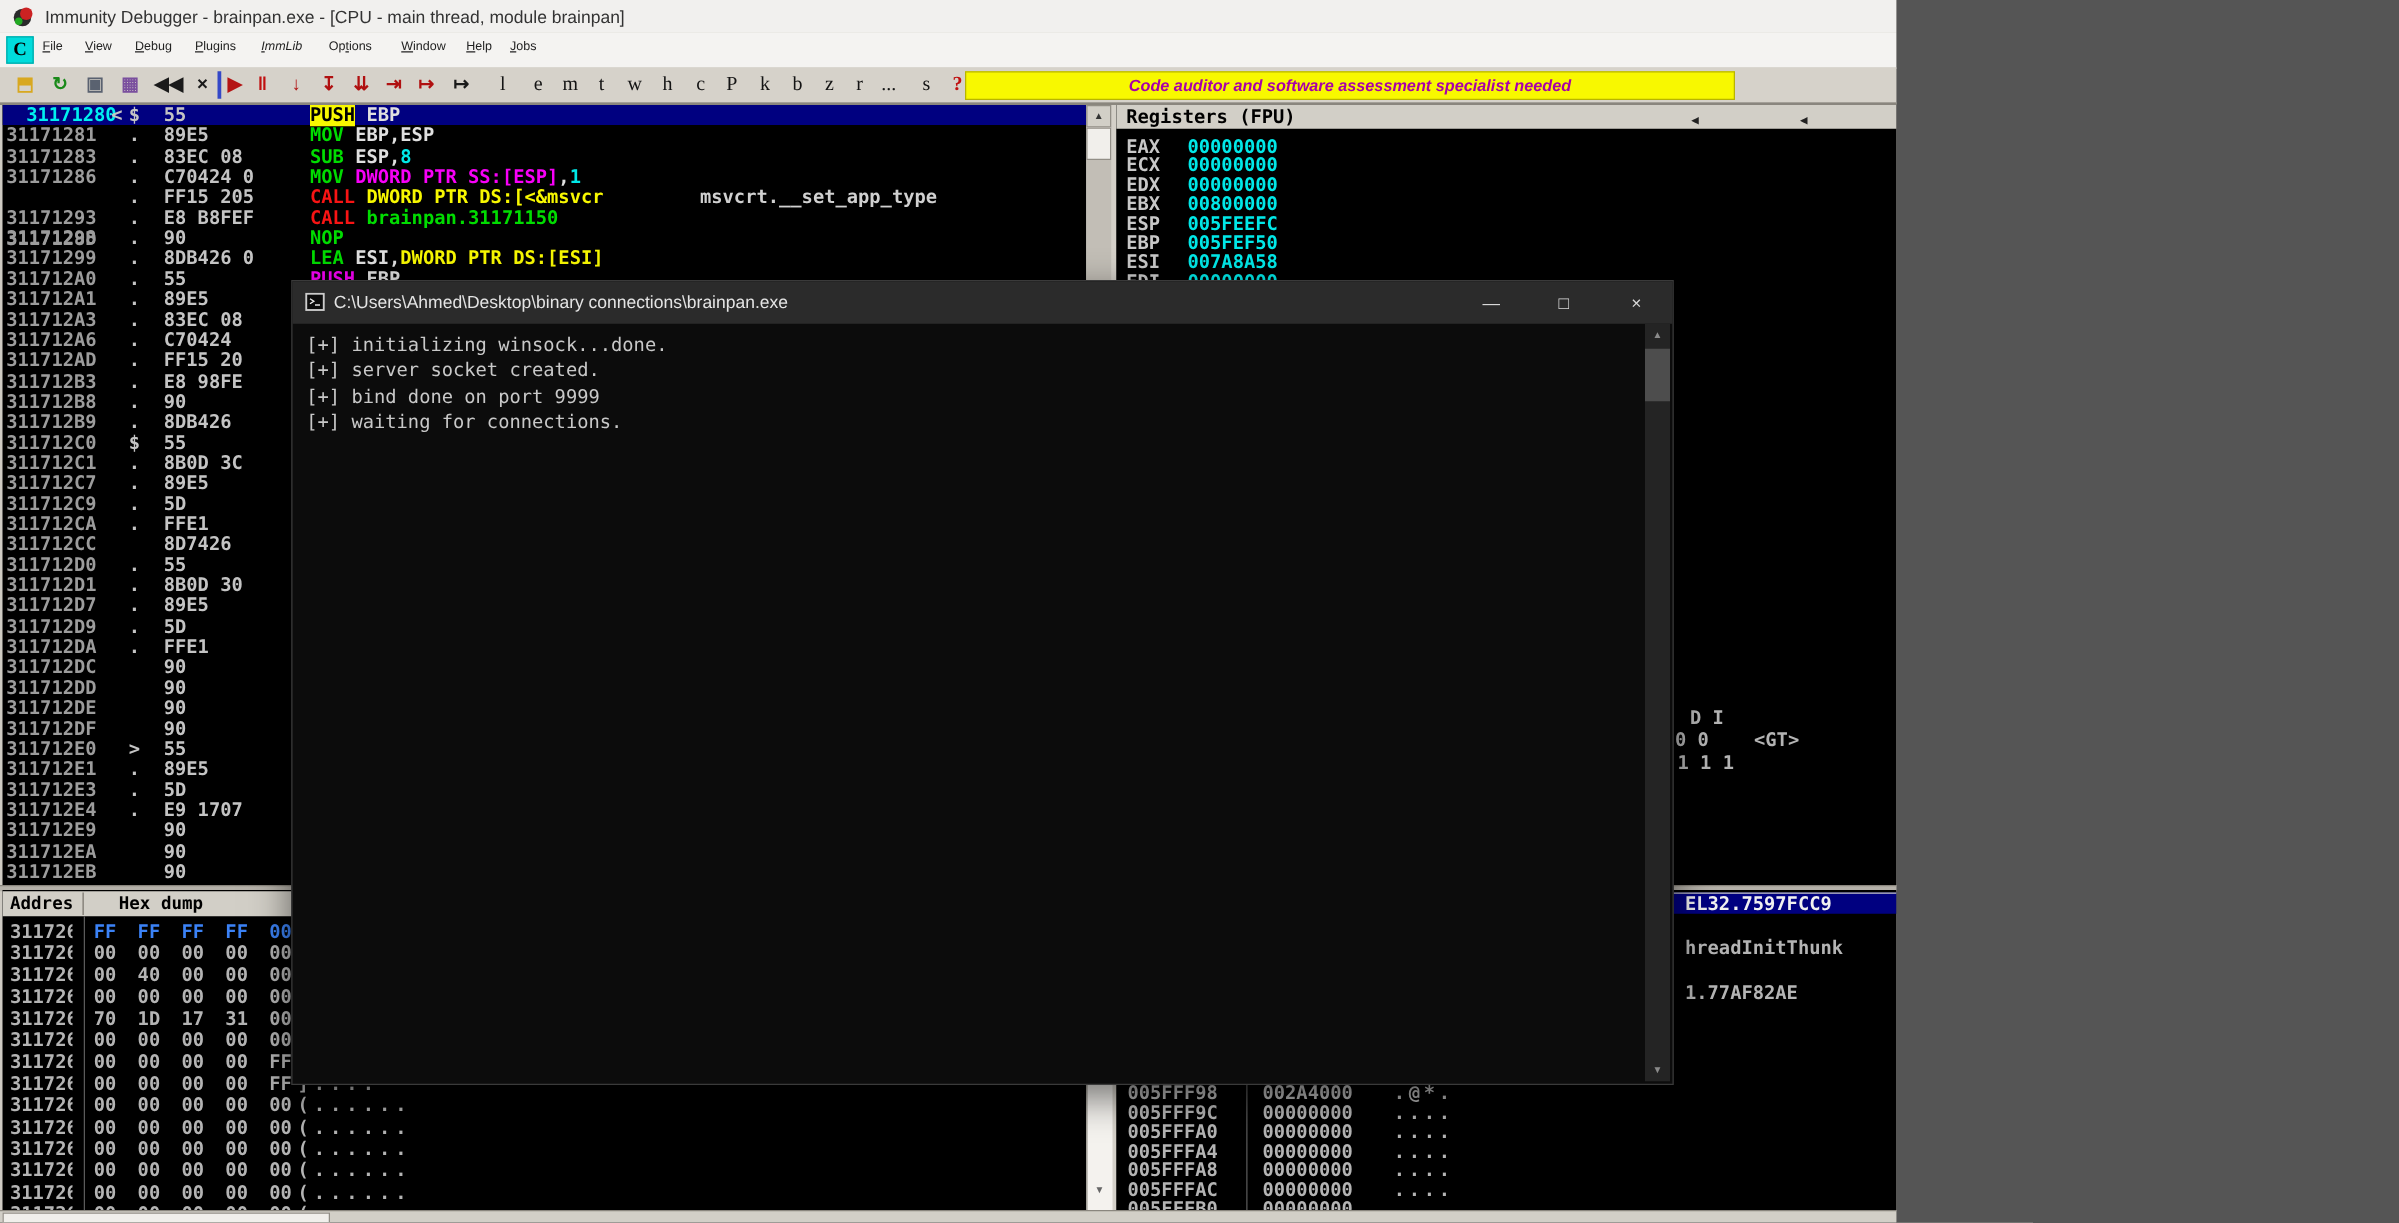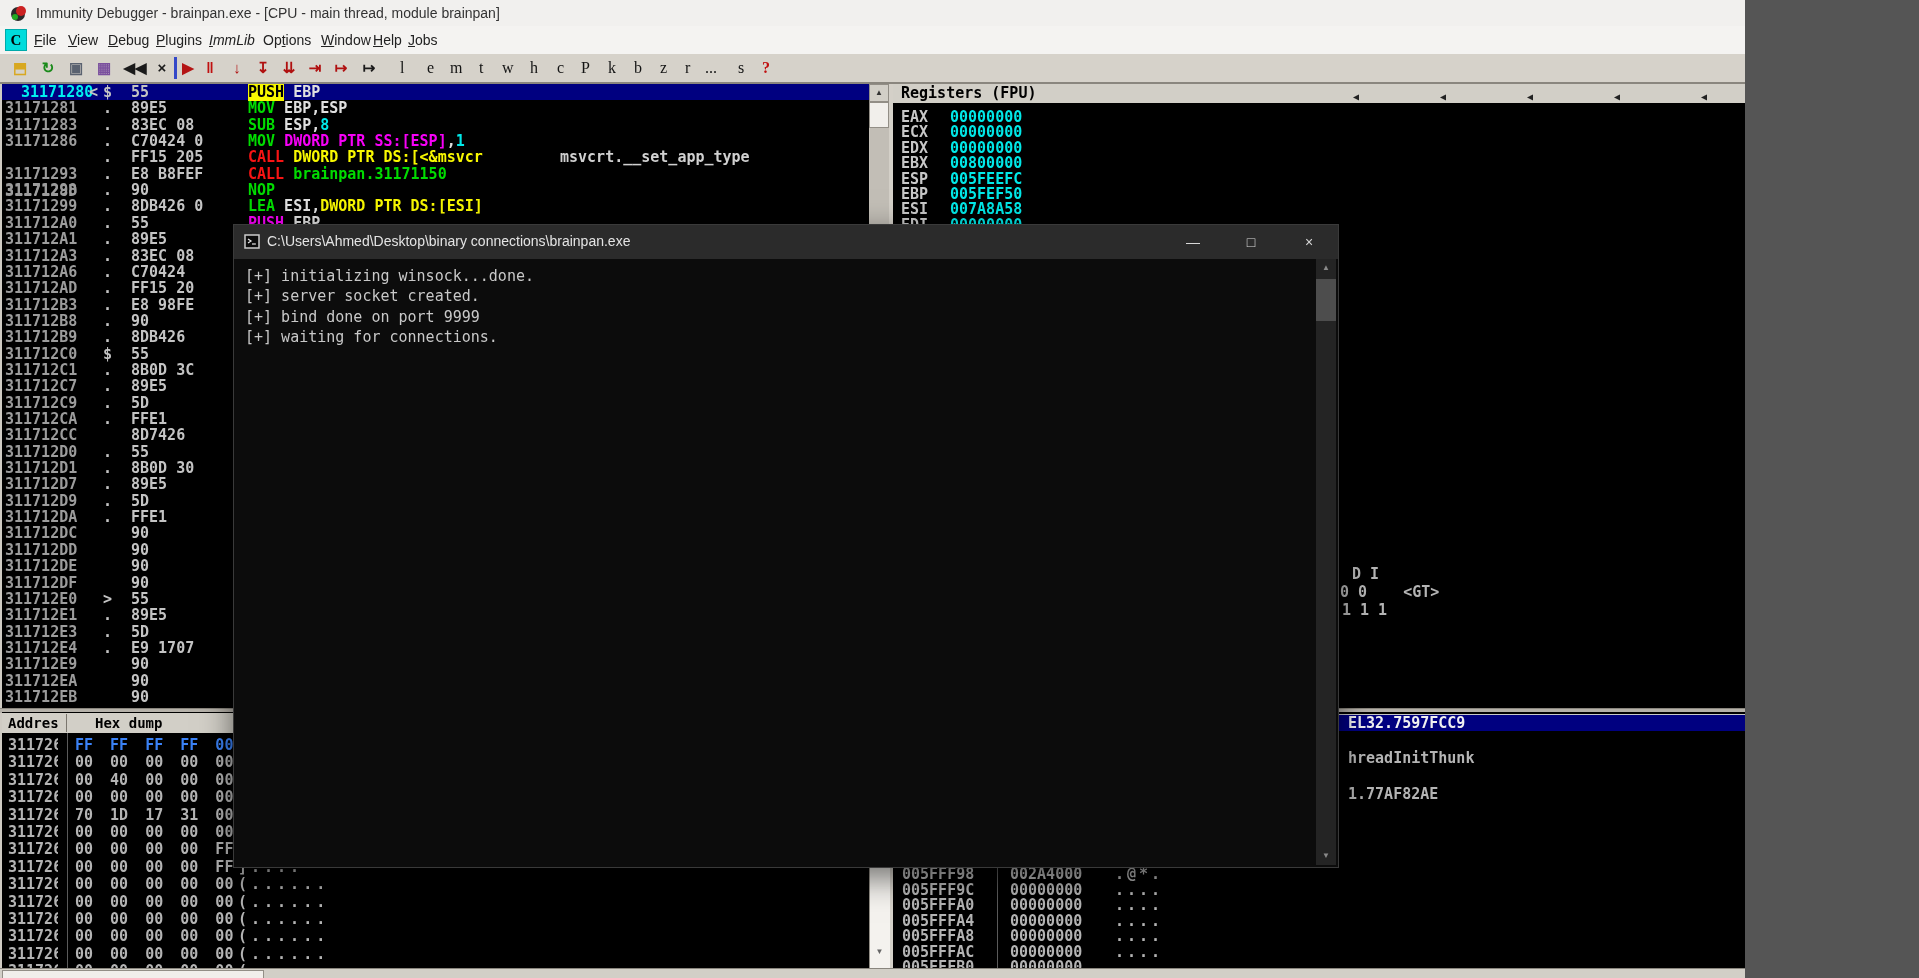--- a/index.html
+++ b/index.html
@@ -1,25 +1,25 @@
 <!DOCTYPE html>
 <html><head>
 <meta charset="utf-8">
 <style>
   html,body{margin:0;padding:0;background:#555;}
-  .screen{position:relative;width:1745px;height:978px;background:#d4d0c8;overflow:hidden;
+  .screen{position:relative;width:1517px;height:978px;background:#d4d0c8;overflow:hidden;
           font-family:"Liberation Sans",sans-serif;}
   .abs{position:absolute;}
   .mono{font-family:"DejaVu Sans Mono",monospace;font-weight:bold;font-size:15px;}
   
   .titlebar{left:0;top:0;width:1919px;height:26px;background:#f1f0ee;}
   .titlebar .ttext{left:36px;top:5px;font-size:14px;color:#333;}
   .winbtn{top:1px;width:46px;height:23px;text-align:center;line-height:23px;color:#555;font-size:15px;}
   .menubar{left:0;top:26px;width:1919px;height:28px;background:#f4f3f1;border-bottom:1px solid #c9c5bd;}
-  .menu-item{position:absolute;top:4px;font-size:14px;color:#222;padding:2px 6px;}
+  .menu-item{position:absolute;top:4px;font-size:10px;color:#222;padding:2px 6px;}
   .menu-item u{text-decoration:underline;}
   .appc{left:5px;top:3px;width:20px;height:20px;background:#00dcdc;color:#000;text-align:center;
         font:bold 15px "Liberation Serif",serif;line-height:20px;border:1px solid #0aa;}
   .mdibtn{top:3px;width:19px;height:20px;background:#e9e7e3;border:1px solid #b3afa7;
           text-align:center;line-height:18px;font-size:11px;color:#333;}
   .toolbar{left:0;top:54px;width:1919px;height:28px;background:#d6d2ca;border-bottom:1px solid #a8a49c;}
   .tbi{position:absolute;top:3px;height:22px;line-height:22px;font-size:15px;font-weight:bold;text-align:center;}
   .tbl{position:absolute;top:2px;height:24px;line-height:24px;font-family:"Liberation Serif",serif;
        font-size:16px;color:#141414;}
   .banner{left:772px;top:57px;width:614px;height:21px;background:#f8f800;border:1px solid #b8b400;
@@ -127,20 +127,21 @@
         <span class="tbl" style="left: 581px;">P</span>
         <span class="tbl" style="left: 608px;">k</span>
         <span class="tbl" style="left: 634px;">b</span>
         <span class="tbl" style="left: 660px;">z</span>
         <span class="tbl" style="left: 685px;">r</span>
         <span class="tbl" style="left: 705px;">...</span>
         <span class="tbl" style="left: 738px;">s</span>
         <span class="tbl" style="left: 762px; color: rgb(192, 16, 16); font-weight: bold;">?</span>
       </div>
   </div>
+  <div class="abs banner">Code auditor and software assessment specialist needed</div>
 
   <div class="abs paneedge"></div>
   <div class="abs leftline"></div>
 
   <div class="abs pane mono" id="disasm-pane" style="left:2px;top:84px;width:867px;height:624px;overflow:hidden;">
       <div class="drow sel" style="top: 0px;">
         <span class="dcell daddr" style="left: 3px;">31171280</span>
         <span class="dcell dflag" style="left: 87px;">&lt;</span>
         <span class="dcell dflag" style="left: 101px;">$</span>
         <span class="dcell dbytes" style="left: 129px;">55</span>

